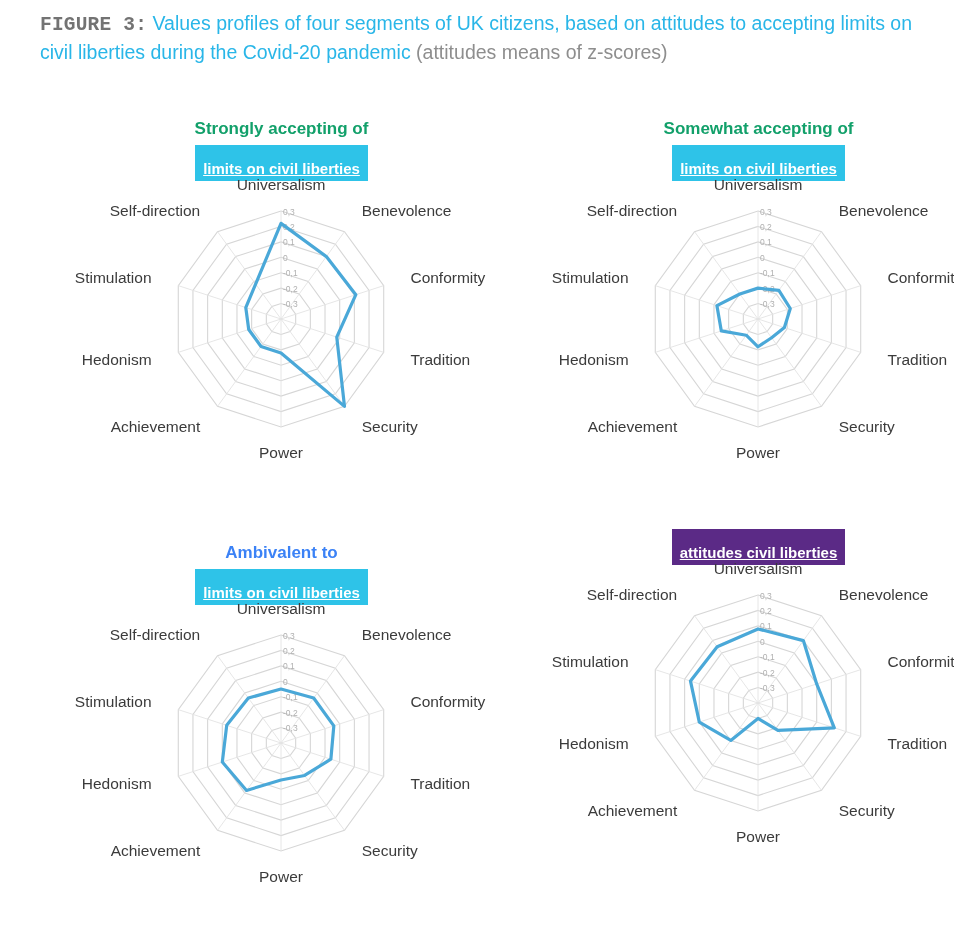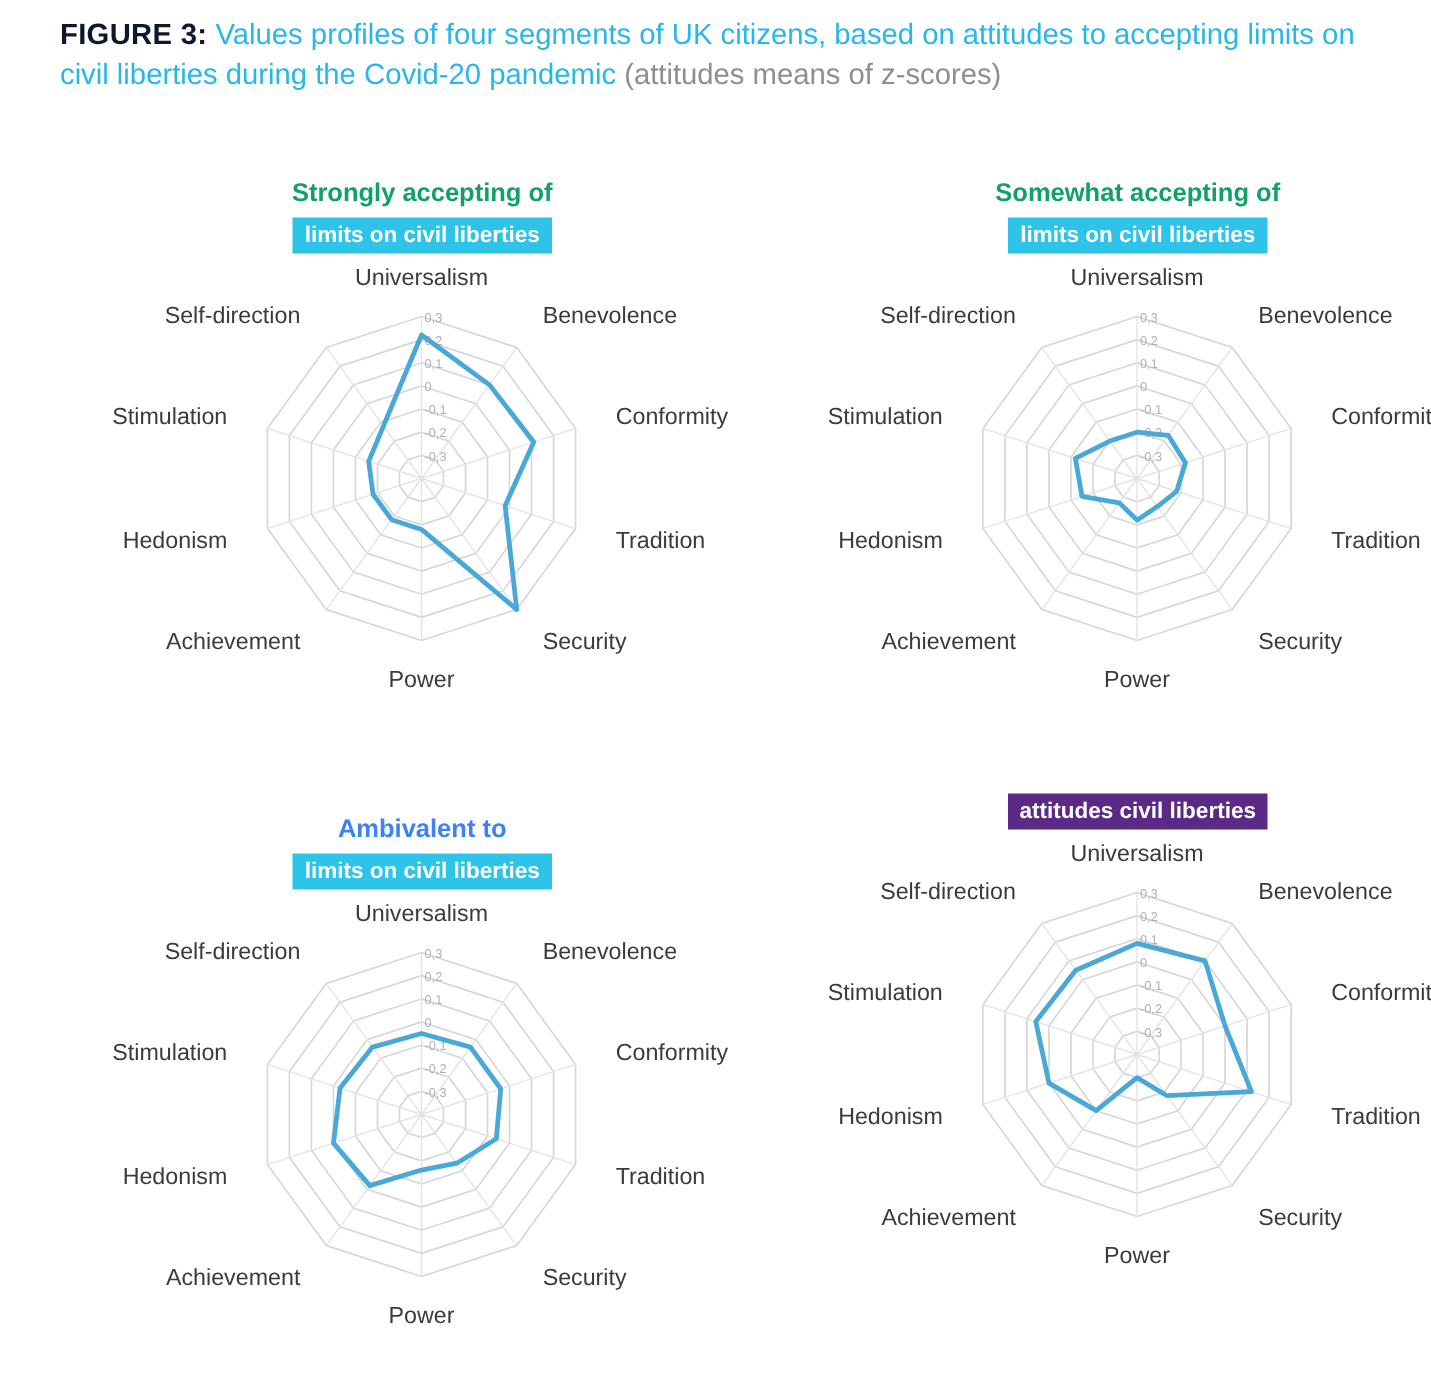--- a/index.html
+++ b/index.html
@@ -18,23 +18,24 @@
   .figure-caption {
     position: absolute;
     left: 40px;
     top: 10px;
     width: 880px;
     font-size: 19.5px;
     line-height: 27px;
     color: #6e6e6e;
   }
   .figure-label {
-    color: #0f172a;
+    color: #737373;
     font-weight: bold;
     letter-spacing: 0.2px;
+    font-family: Liberation Mono, monospace;
   }
   .figure-main {
     color: #29b6e8;
   }
   .figure-paren {
     color: #8e8e8e;
   }
   .charts-grid {
     position: absolute;
     left: 0;
@@ -62,25 +63,26 @@
   }
   .panel-title .t-main { }
   .panel-title .t-tail { }
   .panel-subtitle-wrap {
     text-align: center;
     margin-top: 5px;
     height: 24px;
   }
   .panel-subtitle {
     display: inline-block;
-    padding: 3px 8px 4px 8px;
+    padding: 15px 8px 4px 8px;
     font-size: 15px;
     font-weight: bold;
     color: #ffffff;
     line-height: 17px;
+    text-decoration: underline;
   }
   .radar-wrap {
     position: relative;
     width: 477px;
     height: 330px;
   }
   .radar-wrap svg {
     position: absolute;
     left: 0;
     top: 0;

